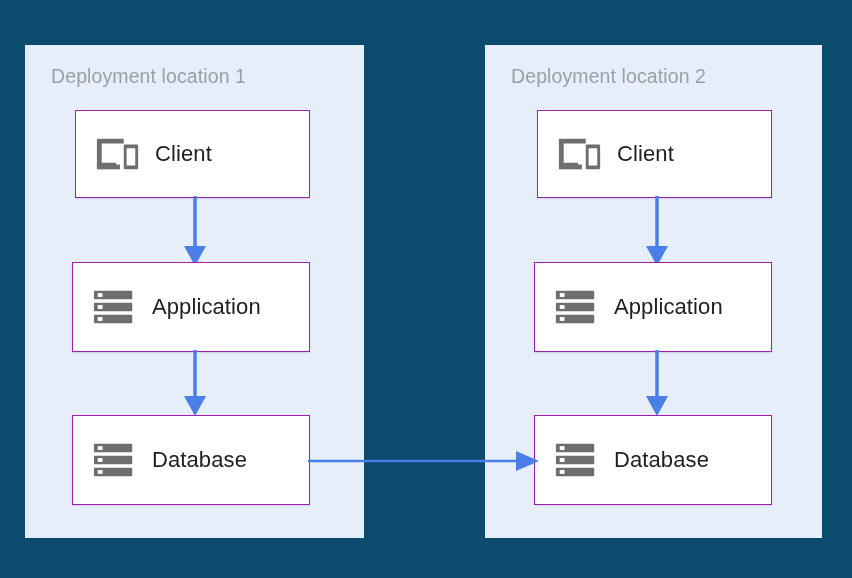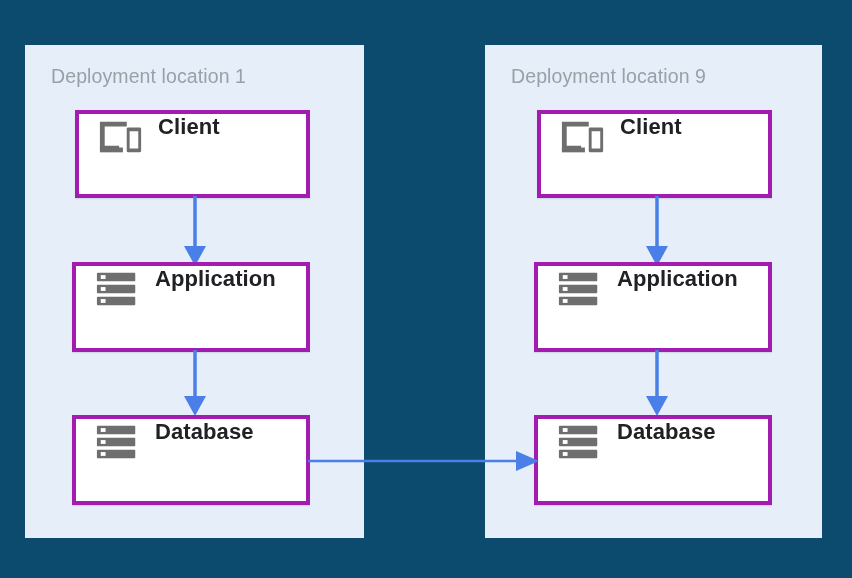--- a/index.html
+++ b/index.html
@@ -36,26 +36,25 @@
     line-height: 24px;
     color: #9aa0a6;
     white-space: nowrap;
     letter-spacing: 0.1px;
   }
 
   
   .node {
     position: absolute;
     background: #ffffff;
-    border: 4px solid #a21caf;
+    border: 1px solid #a21caf;
     box-sizing: border-box;
     display: flex;
-    align-items: flex-start;
+    align-items: center;
     box-shadow: 0 1px 1px rgba(60,64,67,0.12);
-    font-weight: bold;
   }
   .node-icon {
     width: 46px;
     height: 46px;
     margin-left: 19px;
     margin-right: 14px;
     flex: 0 0 auto;
     display: block;
   }
   .node-label {
@@ -132,21 +131,21 @@
       <rect x="6" y="5.5" width="5" height="4" fill="#ffffff"></rect>
       <rect x="2" y="15.5" width="40" height="9" rx="1" fill="#6e6e6e"></rect>
       <rect x="6" y="18" width="5" height="4" fill="#ffffff"></rect>
       <rect x="2" y="28" width="40" height="9" rx="1" fill="#6e6e6e"></rect>
       <rect x="6" y="30.5" width="5" height="4" fill="#ffffff"></rect>
     </svg>
     <span class="node-label">Database</span>
   </div>
 
   <div class="zone" id="zone-2">
-    <div class="zone-label">Deployment location 9</div>
+    <div class="zone-label">Deployment location 2</div>
   </div>
 
   <div class="node" id="node-client-2">
     <svg class="node-icon" viewBox="0 0 48 40">
       <path d="M2 4 h28 v5 H7 v20 h15 v5 H2 Z" fill="#6e6e6e"></path>
       <rect x="2" y="31" width="24" height="5" fill="#6e6e6e"></rect>
       <rect x="30" y="10" width="15" height="26" rx="1.5" fill="#6e6e6e"></rect>
       <rect x="33" y="14" width="9" height="18" fill="#ffffff"></rect>
     </svg>
     <span class="node-label">Client</span>

